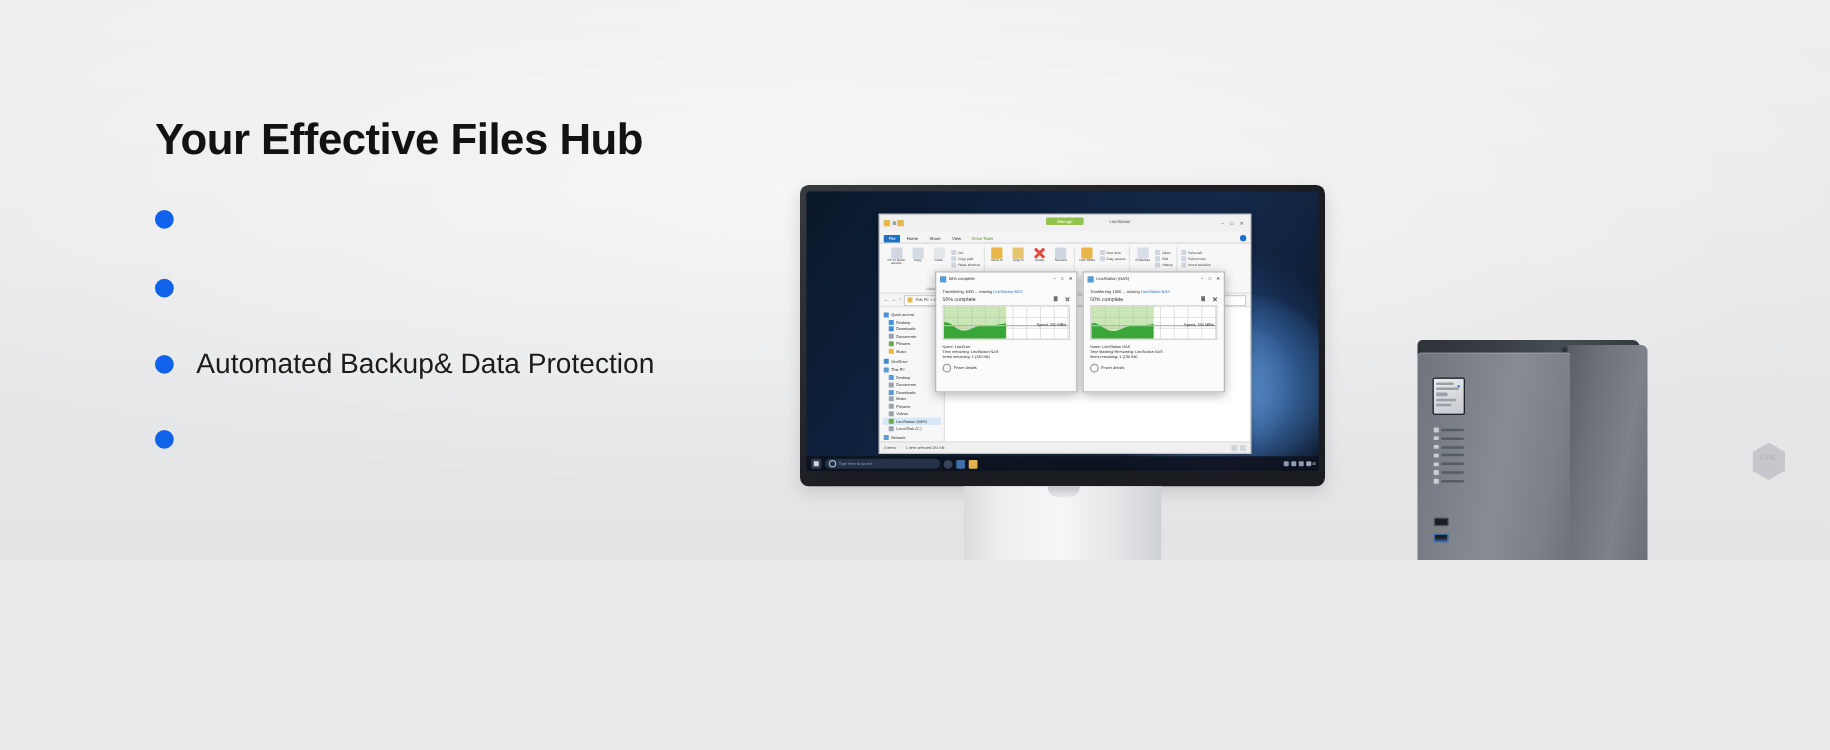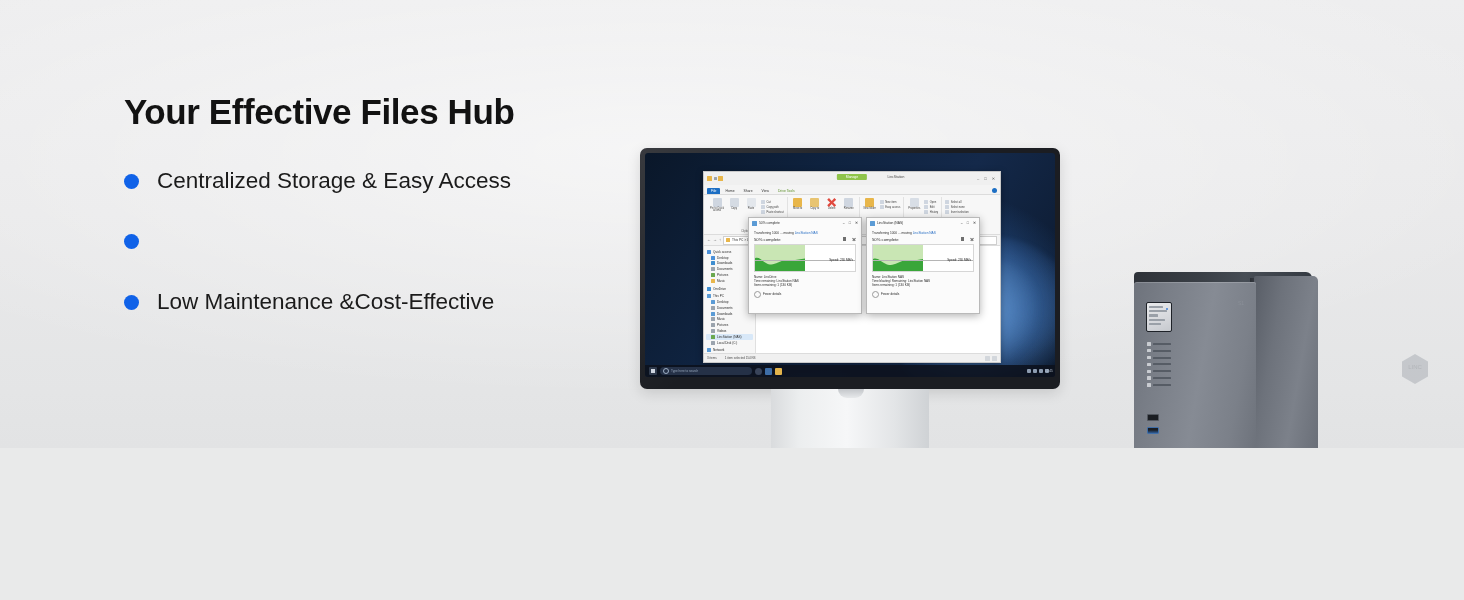--- a/index.html
+++ b/index.html
@@ -213,28 +213,30 @@
   <div class="wall-vignette"></div>
   <div class="shelf-edge"></div>
   <div class="shelf-top"></div>
   <div class="shelf-sheen"></div>
 
   <div class="copy">
     <h1 class="headline">Your Effective Files Hub</h1>
     <ul class="bullets">
       <li class="bullet">
         <span class="dot"></span>
-        <span class="btxt">Centralized Storage &amp; Easy Access</span>
       </li>
       <li class="bullet">
         <span class="dot"></span>
       </li>
       <li class="bullet">
         <span class="dot"></span>
-        <span class="btxt">Low Maintenance &amp;Cost-Effective</span>
+        <span class="btxt">Automated Backup&amp; Data Protection</span>
+      </li>
+      <li class="bullet">
+        <span class="dot"></span>
       </li>
     </ul>
   </div>
 
   <div class="monitor">
     <div class="bezel">
       <div class="screen">
         <div class="wallpaper">
           <div class="wp-swirl"></div>
           <div class="wp-swirl2"></div>

